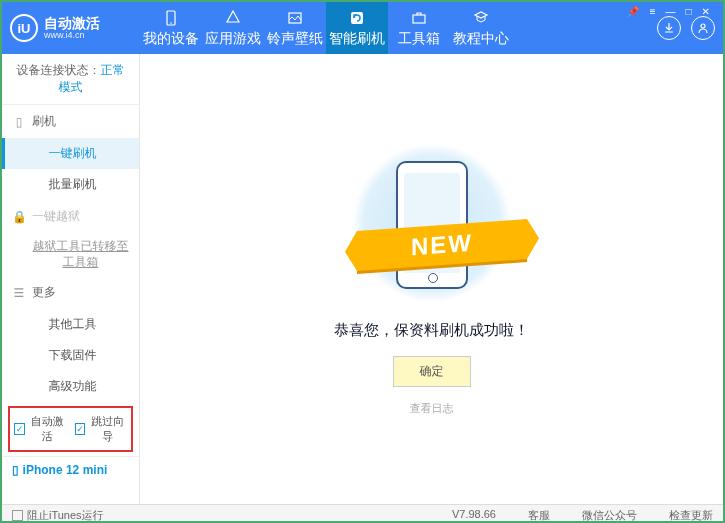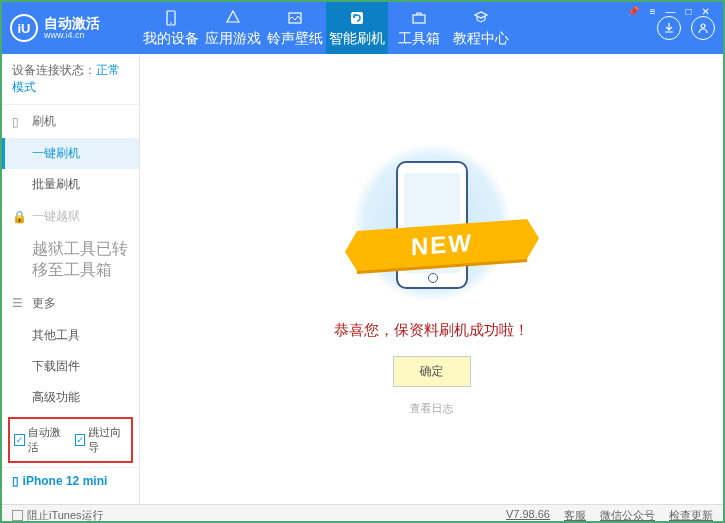--- a/index.html
+++ b/index.html
@@ -16,57 +16,57 @@
 .nav-item { width: 62px; display: flex; flex-direction: column; align-items: center; justify-content: center; color: #fff; font-size: 14px; cursor: pointer; }
 .nav-item.active { background: #0d7fc4; }
 .nav-icon { width: 18px; height: 18px; margin-bottom: 3px; display: flex; align-items: center; justify-content: center; }
 
 .header-right { margin-left: auto; display: flex; align-items: center; gap: 10px; color: #fff; }
 .win-controls { display: flex; gap: 4px; font-size: 10px; position: absolute; top: 4px; right: 10px; color: #fff; }
 .win-ctrl { cursor: pointer; padding: 0 3px; }
 .circ-btn { width: 24px; height: 24px; border: 1.5px solid #fff; border-radius: 50%; display: flex; align-items: center; justify-content: center; cursor: pointer; }
 
 .body-area { display: flex; height: 450px; }
-.sidebar { width: 138px; background: #fff; border-right: 1px solid #e5e5e5; display: flex; flex-direction: column; font-size: 12px; }
+.sidebar { width: 138px; background: #fff; border-right: 1px solid #e5e5e5; display: flex; flex-direction: column; font-size: 12px; text-align: center; }
 .status-bar { padding: 8px 10px; color: #666; border-bottom: 1px solid #eee; }
 .status-val { color: #1296db; }
 
 .side-section { }
 .side-head { display: flex; align-items: center; padding: 8px 10px; color: #666; cursor: pointer; }
 .side-head .si { width: 14px; margin-right: 6px; color: #999; }
 .side-item { padding: 7px 26px 7px 30px; color: #555; cursor: pointer; }
 .side-item.active { background: #e6f3fb; color: #1296db; border-left: 3px solid #1296db; padding-left: 27px; }
-.side-note { padding: 6px 10px 6px 30px; color: #999; font-size: 16px; line-height: 1.3; }
+.side-note { padding: 6px 10px 6px 30px; color: #999; font-size: 12px; line-height: 1.3; text-decoration: underline; }
 
 .checkbox-row { border: 2px solid #d33; margin: 4px 6px; padding: 6px 4px; display: flex; gap: 8px; }
 .cb { display: flex; align-items: center; font-size: 11px; color: #555; }
 .cb-box { width: 12px; height: 12px; border: 1px solid #1296db; margin-right: 3px; display: flex; align-items: center; justify-content: center; color: #1296db; font-size: 9px; }
 
 .device-block { padding: 6px 10px; border-top: 1px solid #eee; }
 .device-name { color: #1296db; font-size: 12px; font-weight: bold; display: flex; align-items: center; gap: 4px; }
 
 .main { flex: 1; background: #fff; display: flex; flex-direction: column; align-items: center; justify-content: center; position: relative; }
 .illus { width: 170px; height: 160px; position: relative; margin-bottom: 18px; }
 .illus-bg { position: absolute; width: 160px; height: 160px; background: radial-gradient(circle, #c6e6f7 0%, #dff1fb 60%, #fff 70%); border-radius: 50%; left: 5px; top: 0; }
 .illus-phone { position: absolute; width: 72px; height: 128px; background: #fff; border-radius: 10px; border: 2px solid #3a5a8a; left: 49px; top: 18px; }
 .illus-phone::before { content: ""; position: absolute; top: 10px; left: 6px; right: 6px; bottom: 14px; background: #eaf5fc; border-radius: 3px; }
 .illus-phone::after { content: ""; position: absolute; bottom: 4px; left: 50%; width: 8px; height: 8px; margin-left: -4px; border: 1px solid #3a5a8a; border-radius: 50%; }
 .illus-banner { position: absolute; top: 82px; left: 10px; right: -10px; height: 40px; background: #ffb700; transform: skewY(-4deg); display: flex; align-items: center; justify-content: center; color: #fff; font-size: 24px; font-weight: 900; letter-spacing: 2px; box-shadow: 0 3px 0 #e09500; }
 .illus-banner::before, .illus-banner::after { content: ""; position: absolute; width: 0; height: 0; border-style: solid; }
 .illus-banner::before { left: -12px; border-width: 20px 12px 20px 0; border-color: transparent #ffb700 transparent transparent; }
 .illus-banner::after { right: -12px; border-width: 20px 0 20px 12px; border-color: transparent transparent transparent #ffb700; }
 
-.success-text { font-size: 15px; color: #b91c1c; margin-bottom: 16px; }
+.success-text { font-size: 15px; color: #0f172a; margin-bottom: 16px; }
 .ok-btn { padding: 6px 26px; border: 1px solid #ccc; background: #fef9c3; font-size: 12px; color: #555; cursor: pointer; margin-bottom: 14px; }
 .log-link { font-size: 11px; color: #aaa; cursor: pointer; }
 
 .footer { height: 21px; background: #f5f5f5; border-top: 1px solid #ddd; display: flex; align-items: center; font-size: 11px; color: #666; padding: 0 10px; }
 .footer .fcb { display: flex; align-items: center; }
 .footer .fcb-box { width: 11px; height: 11px; border: 1px solid #999; margin-right: 4px; }
-.footer-right { margin-left: auto; display: flex; gap: 14px; text-decoration: underline; }
+.footer-right { margin-left: auto; display: flex; gap: 32px; }
 .footer-right span { cursor: pointer; }
 
 svg { display: block; }
 </style>
 </head>
 <body>
 
 <div class="win-controls">
   <span class="win-ctrl">📌</span>
   <span class="win-ctrl">≡</span>

